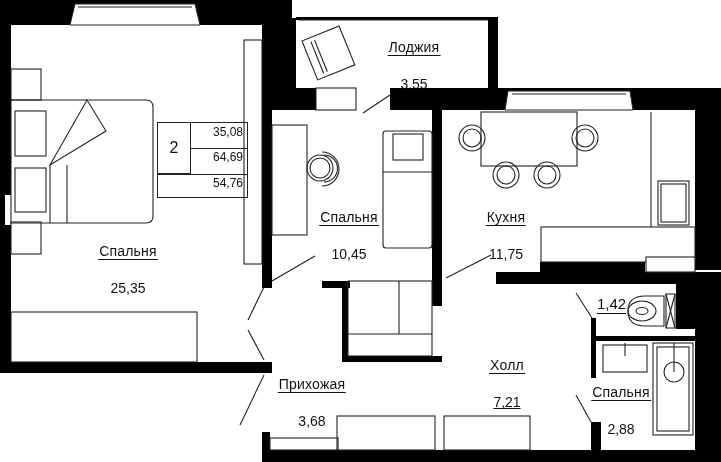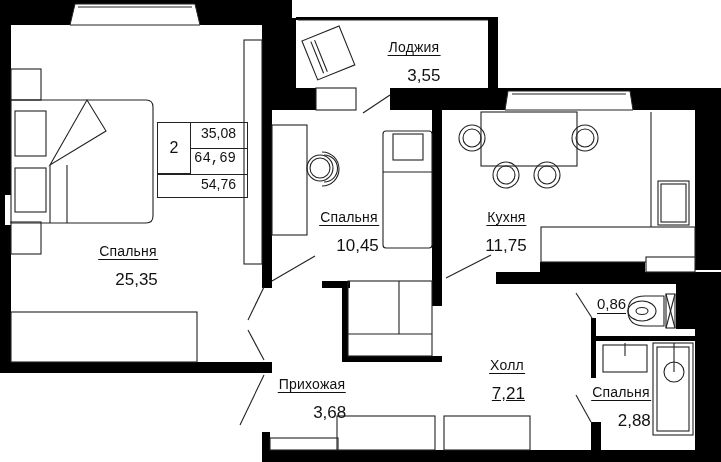--- a/index.html
+++ b/index.html
@@ -1,32 +1,32 @@
 <!DOCTYPE html>
 <html><head>
 <meta charset="utf-8">
 <style>
   html, body { margin: 0; padding: 0; background: #ffffff; }
   body { width: 721px; height: 462px; position: relative; overflow: hidden;
          font-family: "Liberation Sans", "DejaVu Sans", sans-serif; }
   #plan { position: absolute; left: 0; top: 0; }
-  .lbl { position: absolute; text-align: right; color: #111;
+  .lbl { position: absolute; text-align: center; color: #111;
          font-family: "Liberation Sans", "DejaVu Sans", sans-serif;
          transform: translateX(-50%); line-height: 1.15; white-space: nowrap; }
   .lbl .name { display: inline-block; border-bottom: 1.5px solid #111; font-size: 14px; letter-spacing: 0.2px; padding: 0 1px; }
-  .lbl .area { display: block; font-size: 17px; margin-top: 10px; }
+  .lbl .area { display: block; font-size: 14px; margin-top: 20px; }
   .summary { position: absolute; left: 157px; top: 122px; width: 91px; height: 76px;
              border: 1.2px solid #222; box-sizing: border-box;
              font-family: "Liberation Sans", "DejaVu Sans", sans-serif; color: #111; }
   .summary .rooms { position: absolute; left: 0; top: 0; width: 33px; height: 51px;
                     border-right: 1.2px solid #222; border-bottom: 1.2px solid #222;
                     font-size: 16px; display: flex; align-items: center; justify-content: center; box-sizing: border-box; }
-  .summary .v { position: absolute; right: 11px; font-size: 14px; }
+  .summary .v { position: absolute; right: 4px; font-size: 12px; }
   .summary .v1 { top: 2px; }
-  .summary .v2 { top: 27px; font-family: Liberation Mono, monospace; }
+  .summary .v2 { top: 27px; }
   .summary .v3 { top: 53px; }
   .summary .hline { position: absolute; left: 33px; right: 0; top: 25px; border-top: 1.2px solid #222; }
   .summary .hline2 { position: absolute; left: 0; right: 0; top: 51px; border-top: 1.2px solid #222; }
   .wc-lbl { position: absolute; left: 597px; top: 296px; font-size: 15px; color: #111;
             border-bottom: 1.5px solid #111; line-height: 1.1; }
 </style>
 </head>
 <body>
 
 <svg id="plan" width="721" height="462" viewBox="0 0 721 462" xmlns="http://www.w3.org/2000/svg">
@@ -199,17 +199,17 @@
   <span class="area">11,75</span>
 </div>
 <div class="lbl" style="left:312px; top:375px;">
   <span class="name">Прихожая</span>
   <span class="area">3,68</span>
 </div>
 <div class="lbl" style="left:507px; top:356px;text-decoration:underline;">
   <span class="name">Холл</span>
   <span class="area">7,21</span>
 </div>
-<div class="wc-lbl">0,86</div>
+<div class="wc-lbl">1,42</div>
 <div class="lbl" style="left:621px; top:383px;">
   <span class="name">Спальня</span>
   <span class="area">2,88</span>
 </div>
 
 </body></html>

